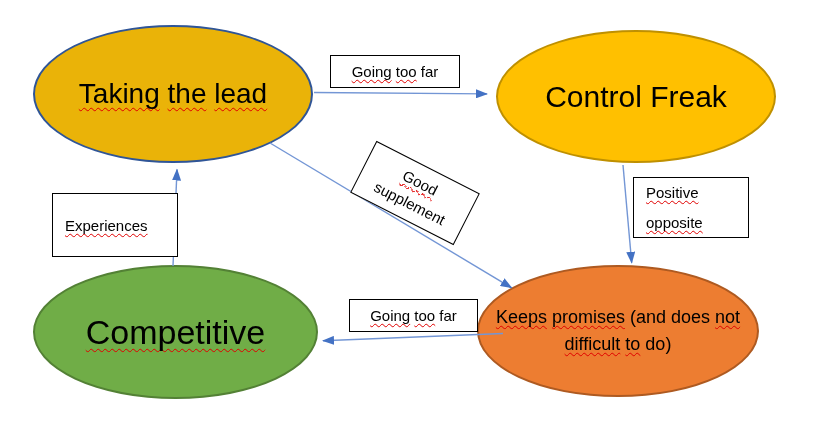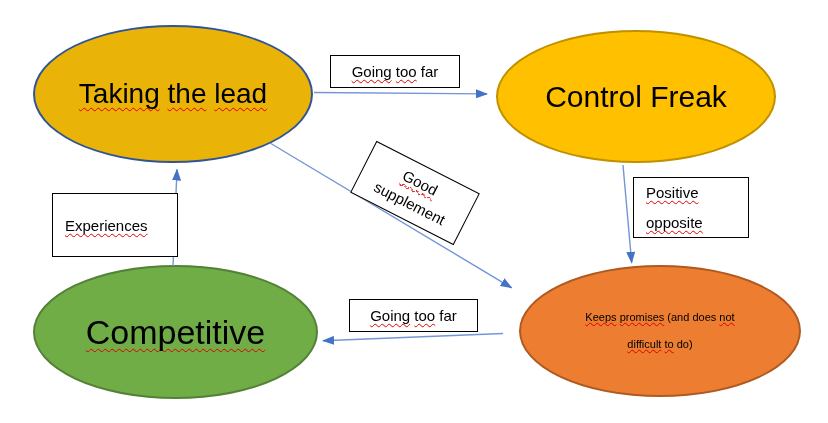--- a/index.html
+++ b/index.html
@@ -19,21 +19,21 @@
 
   
   .ebox{position:absolute;border:1.5px solid #000;box-sizing:border-box;
         display:flex;flex-direction:column;justify-content:center;}
   .ta-center{text-align:center;}
   .ta-left{padding-left:12px;}
 
   #node-taking{left:33px;top:25px;width:280px;height:138px;font-size:28px;}
   #node-control{left:496px;top:30px;width:280px;height:133px;font-size:30px;}
   #node-competitive{left:33px;top:265px;width:285px;height:134px;font-size:34px;}
-  #node-keeps{left:519px;top:265px;width:282px;height:132px;font-size:11px;line-height:27.5px;}
+  #node-keeps{left:477px;top:265px;width:282px;height:132px;font-size:18px;line-height:27.5px;}
 
   #label-going-top{left:330px;top:55px;width:130px;height:33px;font-size:15px;}
   #label-going-bottom{left:349px;top:299px;width:129px;height:33px;font-size:15px;}
   #label-experiences{left:52px;top:193px;width:126px;height:64px;font-size:15px;line-height:31px;}
   #label-positive{left:633px;top:177px;width:116px;height:61px;font-size:15px;line-height:30px;}
   #label-good{left:357px;top:164px;width:116px;height:58px;font-size:15px;line-height:23px;
               transform:rotate(27deg);transform-origin:50% 50%;}
 
   #edges-layer{position:absolute;left:0;top:0;width:828px;height:423px;}
 </style>

